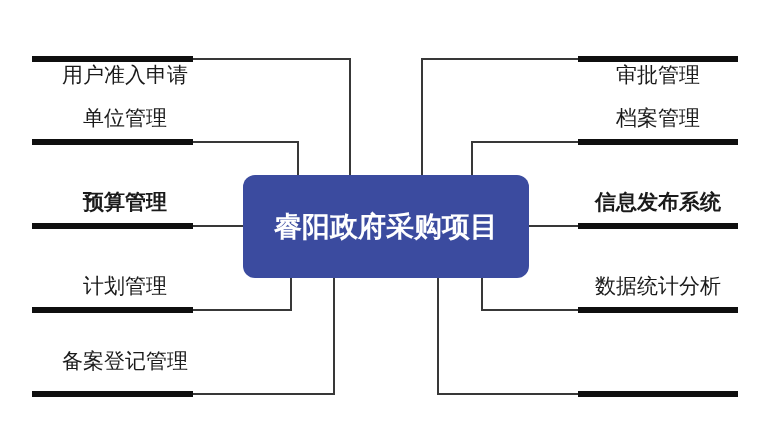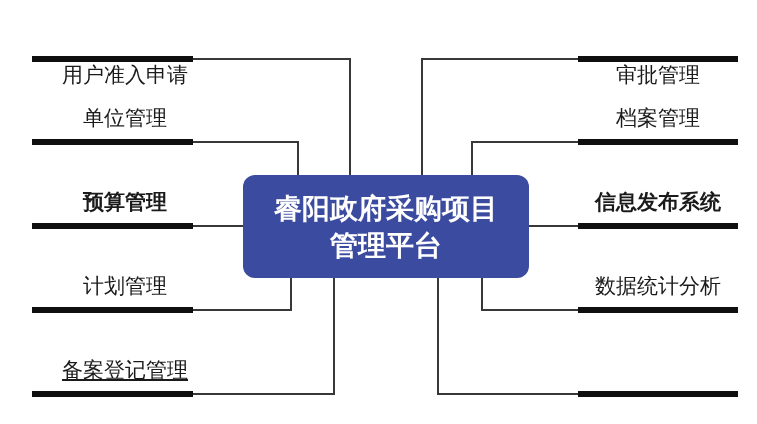--- a/index.html
+++ b/index.html
@@ -22,21 +22,21 @@
     color: #1a1a1a;
     line-height: 26px;
     white-space: nowrap;
   }
   .label.left  { left: 25px; }
   .label.right { left: 558px; }
   .row1 .label, .label.y1 { top: 22px; margin-top: 40px; }
   .label.y2 { top: 105px; }
   .label.y3 { top: 189px; font-weight: bold; }
   .label.y4 { top: 273px; }
-  .label.y5 { top: 357px; text-decoration: underline; }
+  .label.y5 { top: 348px; }
 
   
   .bar {
     position: absolute;
     height: 6px;
     background: #0f0f0f;
   }
   .bar.left  { left: 32px;  width: 161px; }
   .bar.right { left: 578px; width: 160px; }
   .bar.y1 { top: 56px; }
@@ -122,16 +122,15 @@
   <div class="hl" style="left:528px; top:225px; width:50px;"></div>
 
   <div class="hl" style="left:481px; top:309px; width:97px;"></div>
   <div class="vl" style="left:481px; top:277px; height:34px;"></div>
 
   <div class="hl" style="left:437px; top:393px; width:141px;"></div>
   <div class="vl" style="left:437px; top:277px; height:118px;"></div>
 
   <div class="center-node">
     <div>睿阳政府采购项目</div>
-    <div>管理平台</div>
   </div>
 
 </div>
 
 </body></html>

